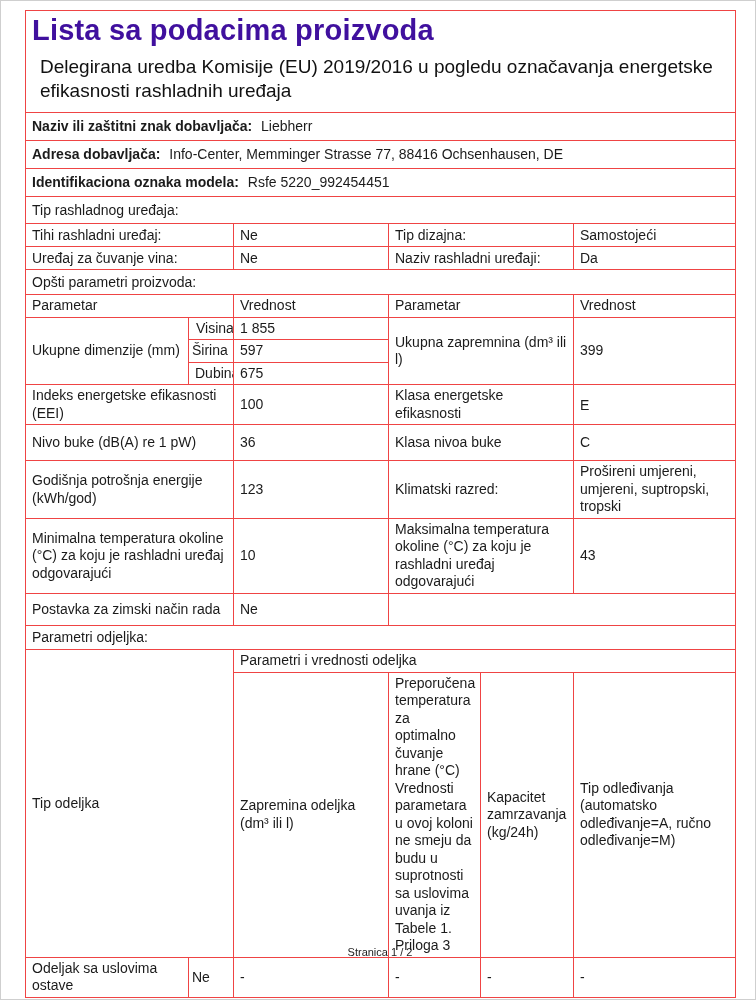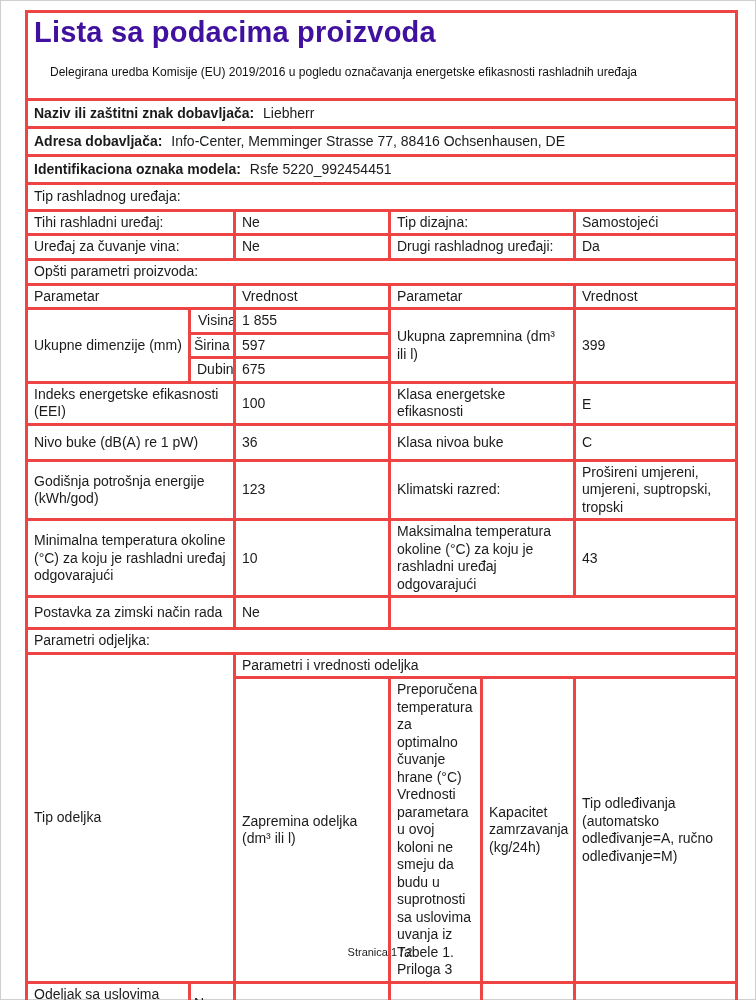--- a/index.html
+++ b/index.html
@@ -13,39 +13,39 @@
   }
   .sheet{
     position:absolute; left:25px; top:10px; width:710px;
   }
   table.doc{
     border-collapse:collapse;
     table-layout:fixed;
     width:710px;
   }
   table.doc td{
-    border:3px solid #ef4444;
+    border:1px solid #ef4444;
     padding:2px 6px;
     font-size:14px;
     line-height:1.25;
     vertical-align:middle;
     overflow:hidden;
   }
   .title-cell{padding:6px 10px 8px 10px;}
   h1.doc-title{
     margin:2px 0 6px 0;
     font-size:29px;
     line-height:1.1;
     font-weight:bold;
     color:#40109e;
     letter-spacing:0.2px;
   }
   p.doc-subtitle{
-    margin:16px;
-    font-size:12px;
+    margin:8px;
+    font-size:19px;
     color:#111;
   }
   .b{font-weight:bold;}
   .val-gap{margin-left:5px;}
   .sec td{font-weight:normal;}
   .center{}
   .vtop{vertical-align:top;}
   .small{font-size:13.5px;}
   .temp-col{font-size:13.5px;line-height:1.37;padding:4px 2px;}
   .hdr-band td{vertical-align:middle;}
@@ -104,21 +104,21 @@
   </tr>
   <tr style="height:23px">
     <td colspan="2">Tihi rashladni uređaj:</td>
     <td>Ne</td>
     <td colspan="2">Tip dizajna:</td>
     <td>Samostojeći</td>
   </tr>
   <tr style="height:23px">
     <td colspan="2">Uređaj za čuvanje vina:</td>
     <td>Ne</td>
-    <td colspan="2">Drugi rashladnog uređaji:</td>
+    <td colspan="2">Naziv rashladni uređaji:</td>
     <td>Da</td>
   </tr>
 
   <tr class="sec" style="height:25px">
     <td colspan="6">Opšti parametri proizvoda:</td>
   </tr>
   <tr style="height:22px">
     <td colspan="2">Parametar</td>
     <td>Vrednost</td>
     <td colspan="2">Parametar</td>

